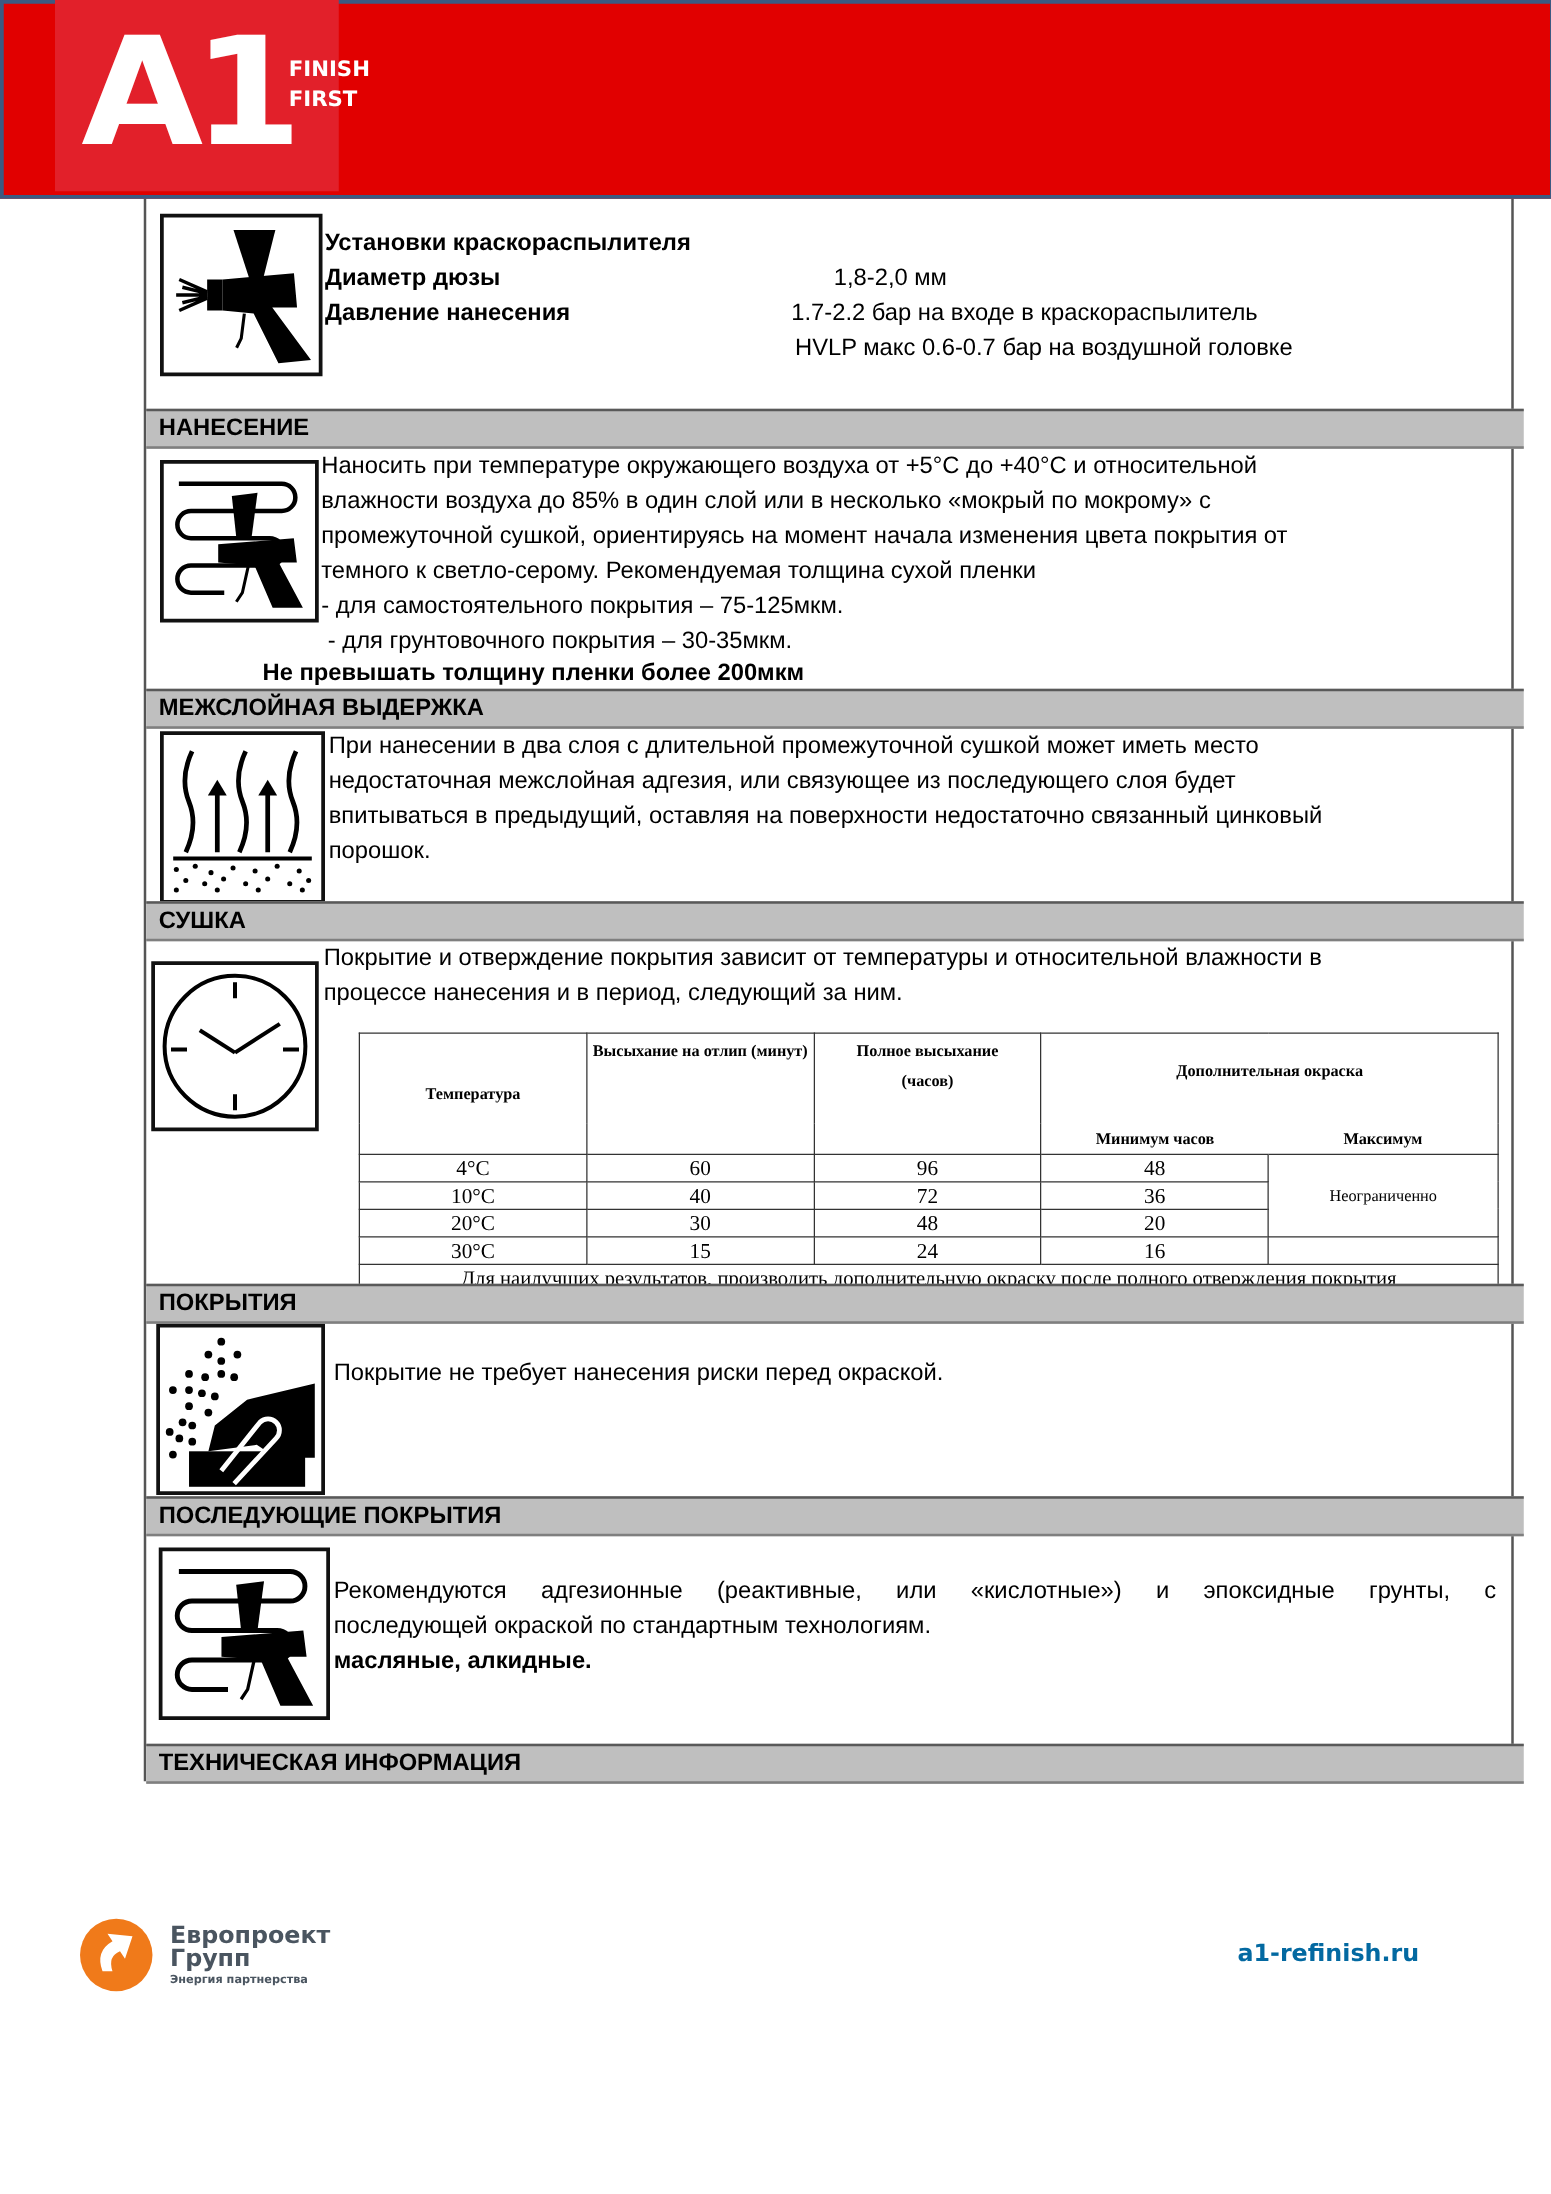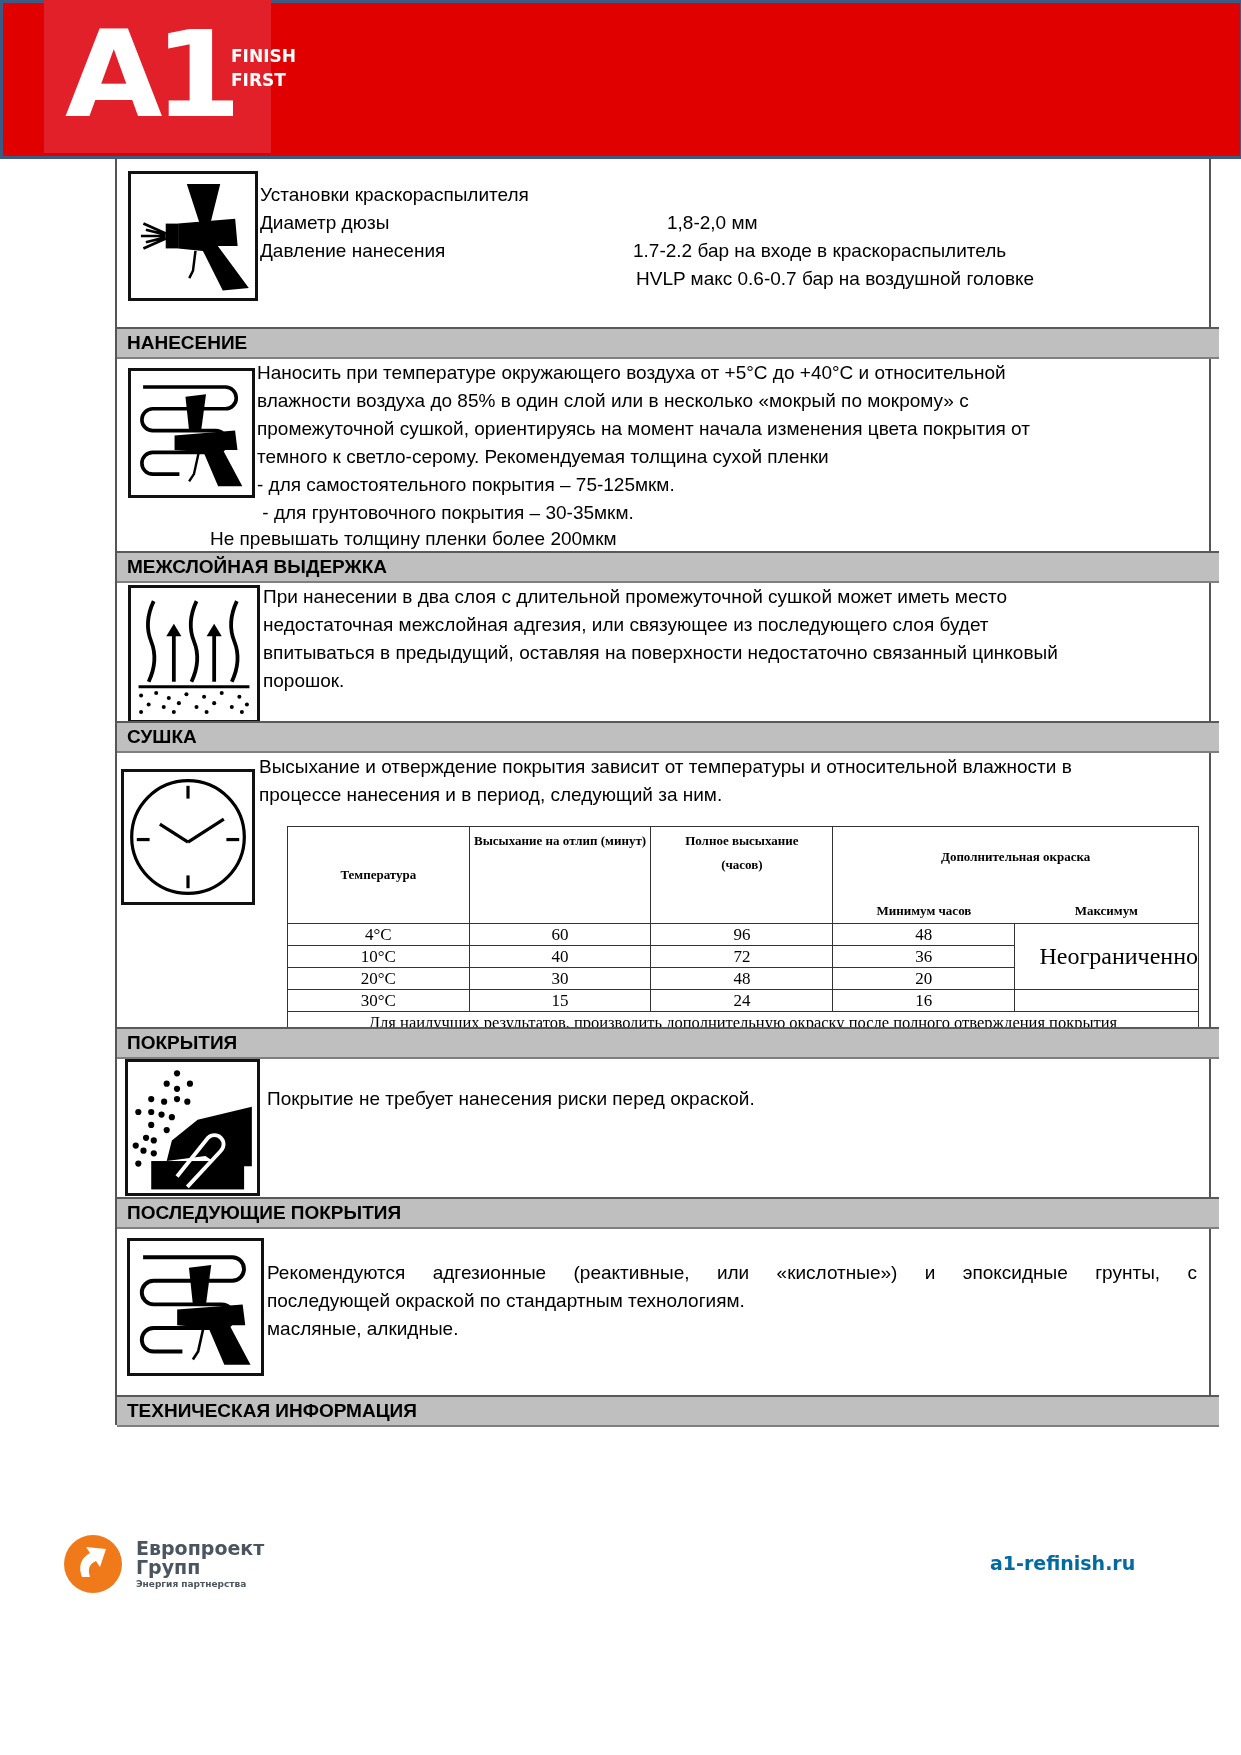--- a/index.html
+++ b/index.html
@@ -36,21 +36,21 @@
     font-family: "Liberation Sans", sans-serif; font-weight: bold; font-size: 19px; line-height: 28px;
     padding-left: 10px; box-sizing: content-box;
   }
   .icon-box {
     position: absolute; border: 3px solid #111; background: #fff; box-sizing: border-box;
   }
   .icon-box svg { width: 100%; height: 100%; display: block; }
   .para {
     position: absolute; font-size: 19px; line-height: 28px; font-family: "Liberation Sans", sans-serif;
   }
-  .bold { font-weight: normal; }
+  .bold { font-weight: bold; }
   .kv-row { position: absolute; font-size: 19px; line-height: 28px; }
   table.dry {
     position: absolute; left: 170px; top: 826px; width: 912px; border-collapse: collapse;
     font-family: "Liberation Serif", "DejaVu Serif", serif; font-size: 17px;
   }
   table.dry td, table.dry th {
     border: 1.5px solid #333; text-align: center; padding: 0; line-height: 21px; height: 21px;
   }
   table.dry th { font-weight: bold; font-size: 13px; line-height: 24px; }
   table.dry th.nob { border-bottom: none; }
@@ -164,21 +164,21 @@
         <circle cx="50" cy="50" r="44" stroke="#000" stroke-width="2.5" fill="none"></circle>
         <line x1="50" y1="10" x2="50" y2="20" stroke="#000" stroke-width="2.5"></line>
         <line x1="50" y1="80" x2="50" y2="90" stroke="#000" stroke-width="2.5"></line>
         <line x1="10" y1="52" x2="20" y2="52" stroke="#000" stroke-width="2.5"></line>
         <line x1="80" y1="52" x2="90" y2="52" stroke="#000" stroke-width="2.5"></line>
         <line x1="50" y1="54" x2="28" y2="40" stroke="#000" stroke-width="2.5"></line>
         <line x1="50" y1="54" x2="78" y2="36" stroke="#000" stroke-width="2.5"></line>
       </svg>
     </div>
     <div class="para" style="left:142px;top:0px;">
-      <div>Высыхание и отверждение покрытия зависит от температуры и относительной влажности в</div>
+      <div>Покрытие и отверждение покрытия зависит от температуры и относительной влажности в</div>
       <div>процессе нанесения и в период, следующий за ним.</div>
     </div>
   </div>
 
   <table class="dry" style="top:667px;">
     <colgroup>
       <col style="width:182px">
         <col style="width:182px">
         <col style="width:182px">
         <col style="width:182px">
@@ -193,21 +193,21 @@
     </tr>
     <tr>
       <th class="not" style="border-right:none;">Минимум часов</th>
       <th class="not" style="border-left:none;">Максимум</th>
     </tr>
     <tr>
       <td>4°C</td>
       <td>60</td>
       <td>96</td>
       <td>48</td>
-      <td rowspan="3" style="font-size:24px;text-align:right;">Неограниченно</td>
+      <td rowspan="3" style="font-size:13px;">Неограниченно</td>
     </tr>
     <tr>
       <td>10°C</td>
       <td>40</td>
       <td>72</td>
       <td>36</td>
     </tr>
     <tr>
       <td>20°C</td>
       <td>30</td>

